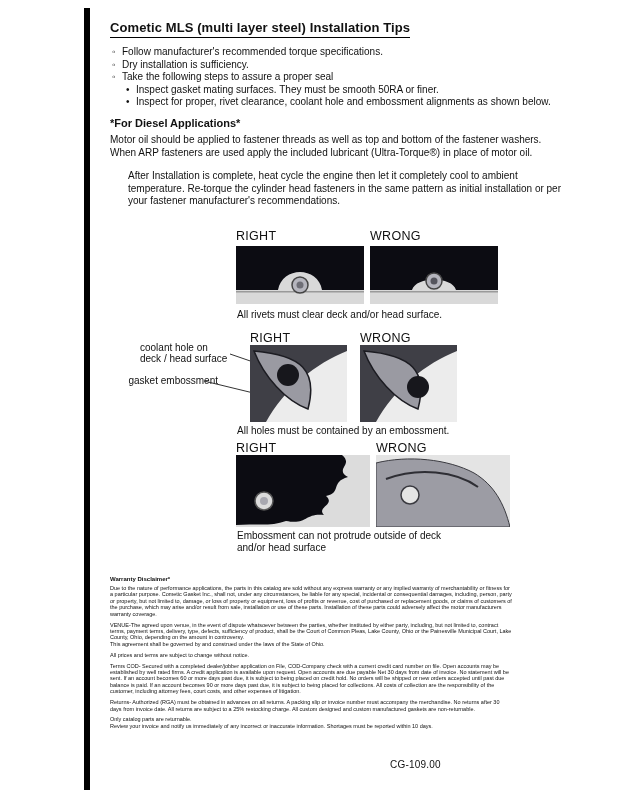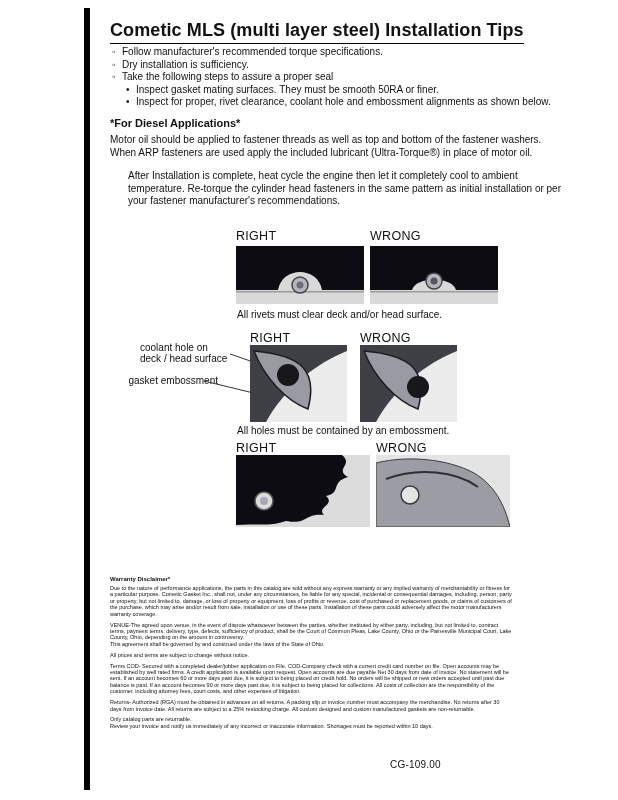--- a/index.html
+++ b/index.html
@@ -1,20 +1,20 @@
 <!DOCTYPE html>
 <html><head>
 <meta charset="utf-8">
 <style>
   html,body{margin:0;padding:0;background:#ffffff;}
   body{width:618px;height:800px;position:relative;font-family:"Liberation Sans",sans-serif;color:#111;}
   .page{position:absolute;inset:0;background:#fff;}
   .abs{position:absolute;}
   .edge-bar{position:absolute;left:84px;top:8px;width:6px;height:782px;background:#000;}
-  .title{font-size:18px;font-weight:bold;margin:0;display:inline-block;border-bottom:1.5px solid #000;padding-bottom:2px;letter-spacing:.1px;}
+  .title{font-size:13px;font-weight:bold;margin:0;display:inline-block;border-bottom:1.5px solid #000;padding-bottom:2px;letter-spacing:.1px;}
   .bullets{font-size:10px;line-height:12.5px;}
   .b-row{display:flex;}
   .b-row.sub{margin-left:14px;}
   .marker{width:10px;flex:0 0 10px;text-align:left;}
   .h2{font-size:11px;font-weight:bold;}
   .para{font-size:10px;line-height:12.5px;}
   .note{font-size:10px;}
   .fig-label{font-size:12.5px;text-align:left;letter-spacing:.3px;}
   .fig-img{display:block;}
   .fig-img svg{display:block;width:100%;height:100%;}
@@ -127,20 +127,22 @@
     </svg>
   </div>
   <div class="fig-img abs" style="left:376px;top:455px;width:134px;height:72px;">
     <svg viewBox="0 0 134 72">
       <rect width="134" height="72" fill="#e4e4e4"></rect>
       <path d="M0,8 C32,0 72,4 98,18 C118,30 128,48 134,72 H0 Z" fill="#9c9ca4" stroke="#3a3a40" stroke-width="1"></path>
       <path d="M10,24 C42,12 80,16 102,32" fill="none" stroke="#2e2e34" stroke-width="2"></path>
       <circle cx="34" cy="40" r="9" fill="#e4e4e4" stroke="#3a3a40" stroke-width="1.5"></circle>
     </svg>
   </div>
+  <div class="caption abs" style="left:237px;top:530px;width:300px;">Embossment can not protrude outside of deck
+and/or head surface</div>
 
   <div class="legal-h abs" style="left:110px;top:576px;">Warranty Disclaimer*</div>
   <div class="legal abs" style="left:110px;top:585px;">
     <p>Due to the nature of performance applications, the parts in this catalog are sold without any express warranty or any implied warranty of merchantability or fitness for a particular purpose.  Cometic Gasket Inc., shall not, under any circumstances, be liable for any special, incidental or consequential damages, including, person, party or property, but not limited to, damage, or loss of property or equipment, loss of profits or revenue, cost of purchased or replacement goods, or claims of customers of the purchase, which may arise and/or result from sale, installation or use of these parts.  Installation of these parts could adversely affect the motor manufacturers warranty coverage.</p>
     <p>VENUE-The agreed upon venue, in the event of dispute whatsoever between the parties, whether instituted by either party, including, but not limited to, contract terms, payment terms, delivery, type, defects, sufficiency of product, shall be the Court of Common Pleas, Lake County, Ohio or the Painesville Municipal Court, Lake County, Ohio, depending on the amount in controversy.
 This agreement shall be governed by and construed under the laws of the State of Ohio.</p>
     <p>All prices and terms are subject to change without notice.</p>
     <p>Terms COD- Secured with a completed dealer/jobber application on File, COD-Company check with a current credit card number on file.  Open accounts may be established by well rated firms.  A credit application is available upon request.  Open accounts are due payable Net 30 days from date of invoice.  No statement will be sent.  If an account becomes 60 or more days past due, it is subject to being placed on credit hold.  No orders will be shipped or new orders accepted until past due balance is paid.  If an account becomes 90 or more days past due, it is subject to being placed for collections.  All costs of collection are the responsibility of the customer, including attorney fees, court costs, and other expenses of litigation.</p>
     <p>Returns- Authorized (RGA) must be obtained in advances on all returns.  A packing slip or invoice number must accompany the merchandise.  No returns after 30 days from invoice date.  All returns are subject to a 25% restocking charge.  All custom designed and custom manufactured gaskets are non-returnable.</p>
     <p>Only catalog parts are returnable.

